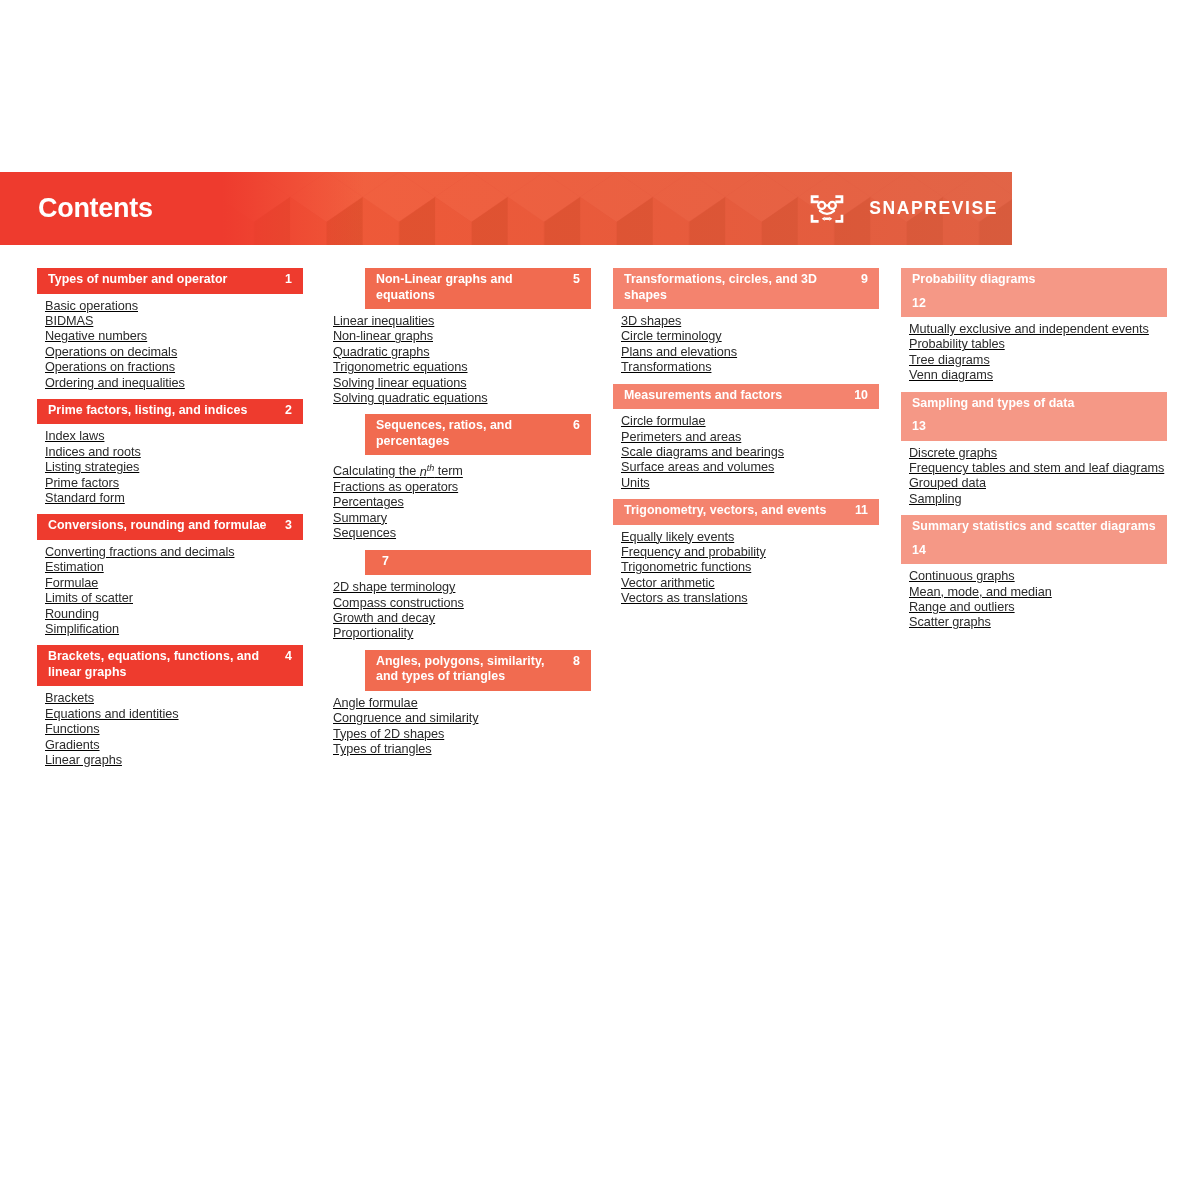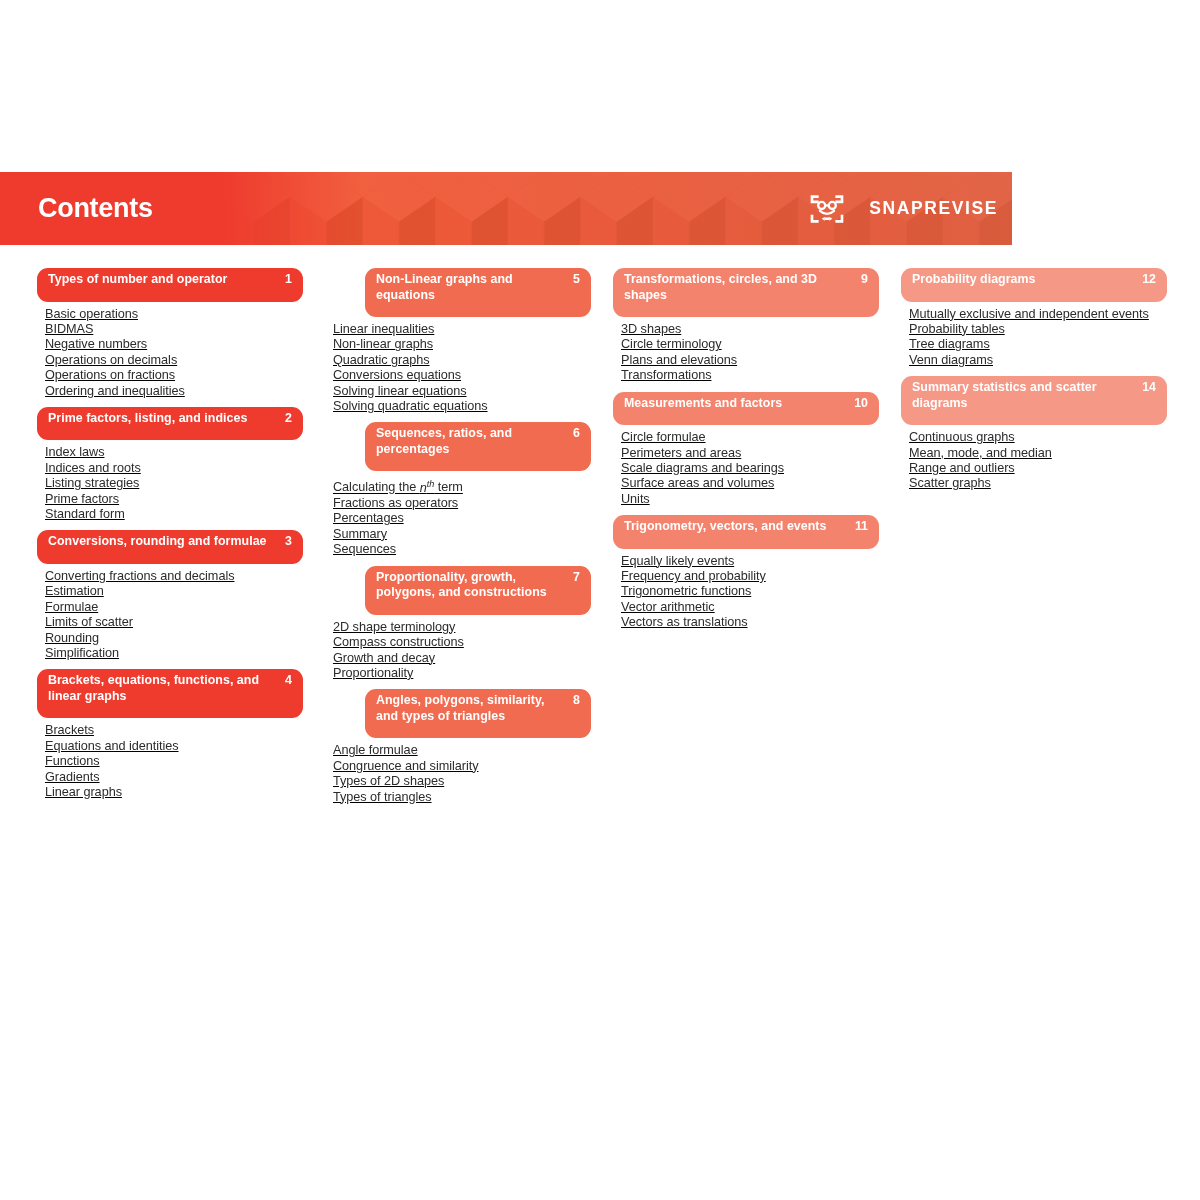--- a/index.html
+++ b/index.html
@@ -77,22 +77,22 @@
     align-items: flex-start;
   }
   .col {
     width: 266px;
     flex: 0 0 266px;
   }
 
   .section { margin-bottom: 8px; }
 
   .sec-head {
-    border-radius: 11px;
-    padding: 4px 11px 14px 11px;
+    border-radius: 0;
+    padding: 4px 11px 6px 11px;
     display: flex;
     align-items: flex-start;
     justify-content: space-between;
     gap: 8px;
     min-height: 12px;
     box-sizing: border-box;
   }
   .sec-head .sec-title {
     color: #ffffff;
     font-size: 12.4px;
@@ -124,21 +124,21 @@
     letter-spacing: -0.05px;
     margin-bottom: 0;
   }
   .sec-items li i { font-style: italic; }
   .sec-items li sup { font-size: 0.72em; font-style: italic; }
 
   
   .col-1 .sec-head { background: #EE3B2E; }
   .col-2 .sec-head { background: #F16B50; margin-left: 40px; }
   .col-3 .sec-head { background: #F4836E; }
-  .col-4 .sec-head { background: #F59886; }
+  .col-4 .sec-head { background: #F59886; flex-direction: column; }
 </style>
 </head>
 <body>
 
 <div class="banner">
   <svg class="banner-pattern" viewBox="0 0 1200 73" preserveAspectRatio="none">
     <defs>
       <pattern id="cubes" x="0" y="0" width="86" height="100" patternUnits="userSpaceOnUse">
         <rect width="86" height="100" fill="#EE4A32"></rect>
         <polygon points="43,0 86,25 86,75 43,100 0,75 0,25" fill="#EE5034"></polygon>
@@ -252,41 +252,40 @@
   <div class="col col-2">
       <div class="section">
         <div class="sec-head">
           <span class="sec-title">Non-Linear graphs and equations</span>
           <span class="sec-num">5</span>
         </div>
         <ul class="sec-items">
           <li>Linear inequalities</li>
           <li>Non-linear graphs</li>
           <li>Quadratic graphs</li>
-          <li>Conversions equations</li>
+          <li>Trigonometric equations</li>
           <li>Solving linear equations</li>
           <li>Solving quadratic equations</li>
         </ul>
       </div>
       <div class="section">
         <div class="sec-head">
           <span class="sec-title">Sequences, ratios, and percentages</span>
           <span class="sec-num">6</span>
         </div>
         <ul class="sec-items">
           <li>Calculating the <i>n<sup>th</sup></i> term</li>
           <li>Fractions as operators</li>
           <li>Percentages</li>
           <li>Summary</li>
           <li>Sequences</li>
         </ul>
       </div>
       <div class="section">
         <div class="sec-head">
-          <span class="sec-title">Proportionality, growth, polygons, and constructions</span>
           <span class="sec-num">7</span>
         </div>
         <ul class="sec-items">
           <li>2D shape terminology</li>
           <li>Compass constructions</li>
           <li>Growth and decay</li>
           <li>Proportionality</li>
         </ul>
       </div>
       <div class="section">
@@ -350,20 +349,32 @@
         </div>
         <ul class="sec-items">
           <li>Mutually exclusive and independent events</li>
           <li>Probability tables</li>
           <li>Tree diagrams</li>
           <li>Venn diagrams</li>
         </ul>
       </div>
       <div class="section">
         <div class="sec-head">
+          <span class="sec-title">Sampling and types of data</span>
+          <span class="sec-num">13</span>
+        </div>
+        <ul class="sec-items">
+          <li>Discrete graphs</li>
+          <li>Frequency tables and stem and leaf diagrams</li>
+          <li>Grouped data</li>
+          <li>Sampling</li>
+        </ul>
+      </div>
+      <div class="section">
+        <div class="sec-head">
           <span class="sec-title">Summary statistics and scatter diagrams</span>
           <span class="sec-num">14</span>
         </div>
         <ul class="sec-items">
           <li>Continuous graphs</li>
           <li>Mean, mode, and median</li>
           <li>Range and outliers</li>
           <li>Scatter graphs</li>
         </ul>
       </div>

